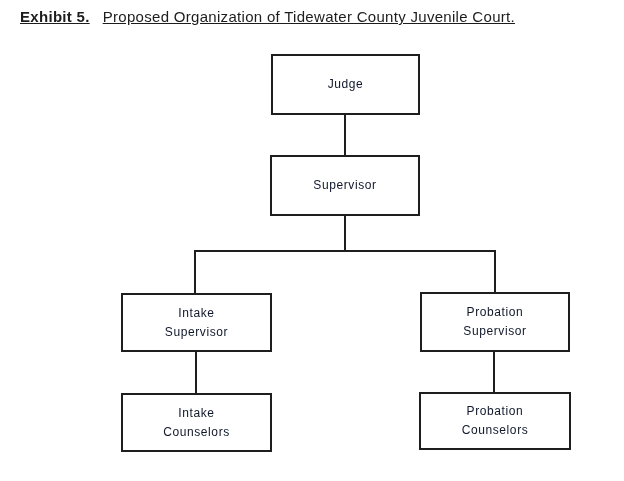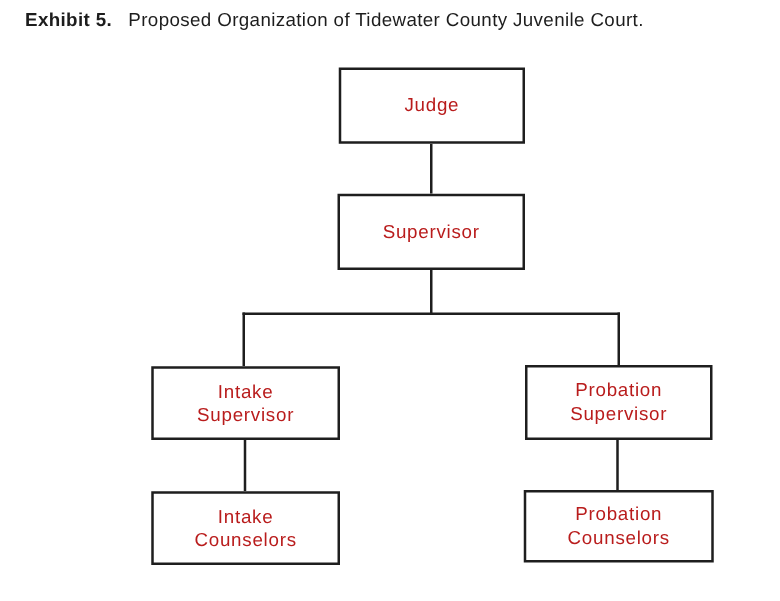--- a/index.html
+++ b/index.html
@@ -17,37 +17,38 @@
   }
   .caption {
     position: absolute;
     left: 20px;
     top: 8px;
     width: 600px;
     font-size: 15px;
     letter-spacing: 0.3px;
     color: #1d1d1d;
     white-space: nowrap;
+    text-decoration: underline;
   }
   .caption .exhibit {
     font-weight: bold;
     margin-right: 13px;
   }
   .node {
     position: absolute;
     border: 2px solid #1e1e1e;
     background: #ffffff;
     display: flex;
     align-items: center;
     justify-content: center;
     text-align: center;
-    font-size: 15px;
+    font-size: 12px;
     line-height: 19px;
     letter-spacing: 0.6px;
-    color: #b91c1c;
+    color: #0f172a;
     white-space: pre-line;
     box-sizing: border-box;
   }
   .edge {
     position: absolute;
     background: #1e1e1e;
   }
   
   #node-judge                 { left: 271px; top: 54px;  width: 149px; height: 61px; }
   #node-supervisor            { left: 270px; top: 155px; width: 150px; height: 61px; }

